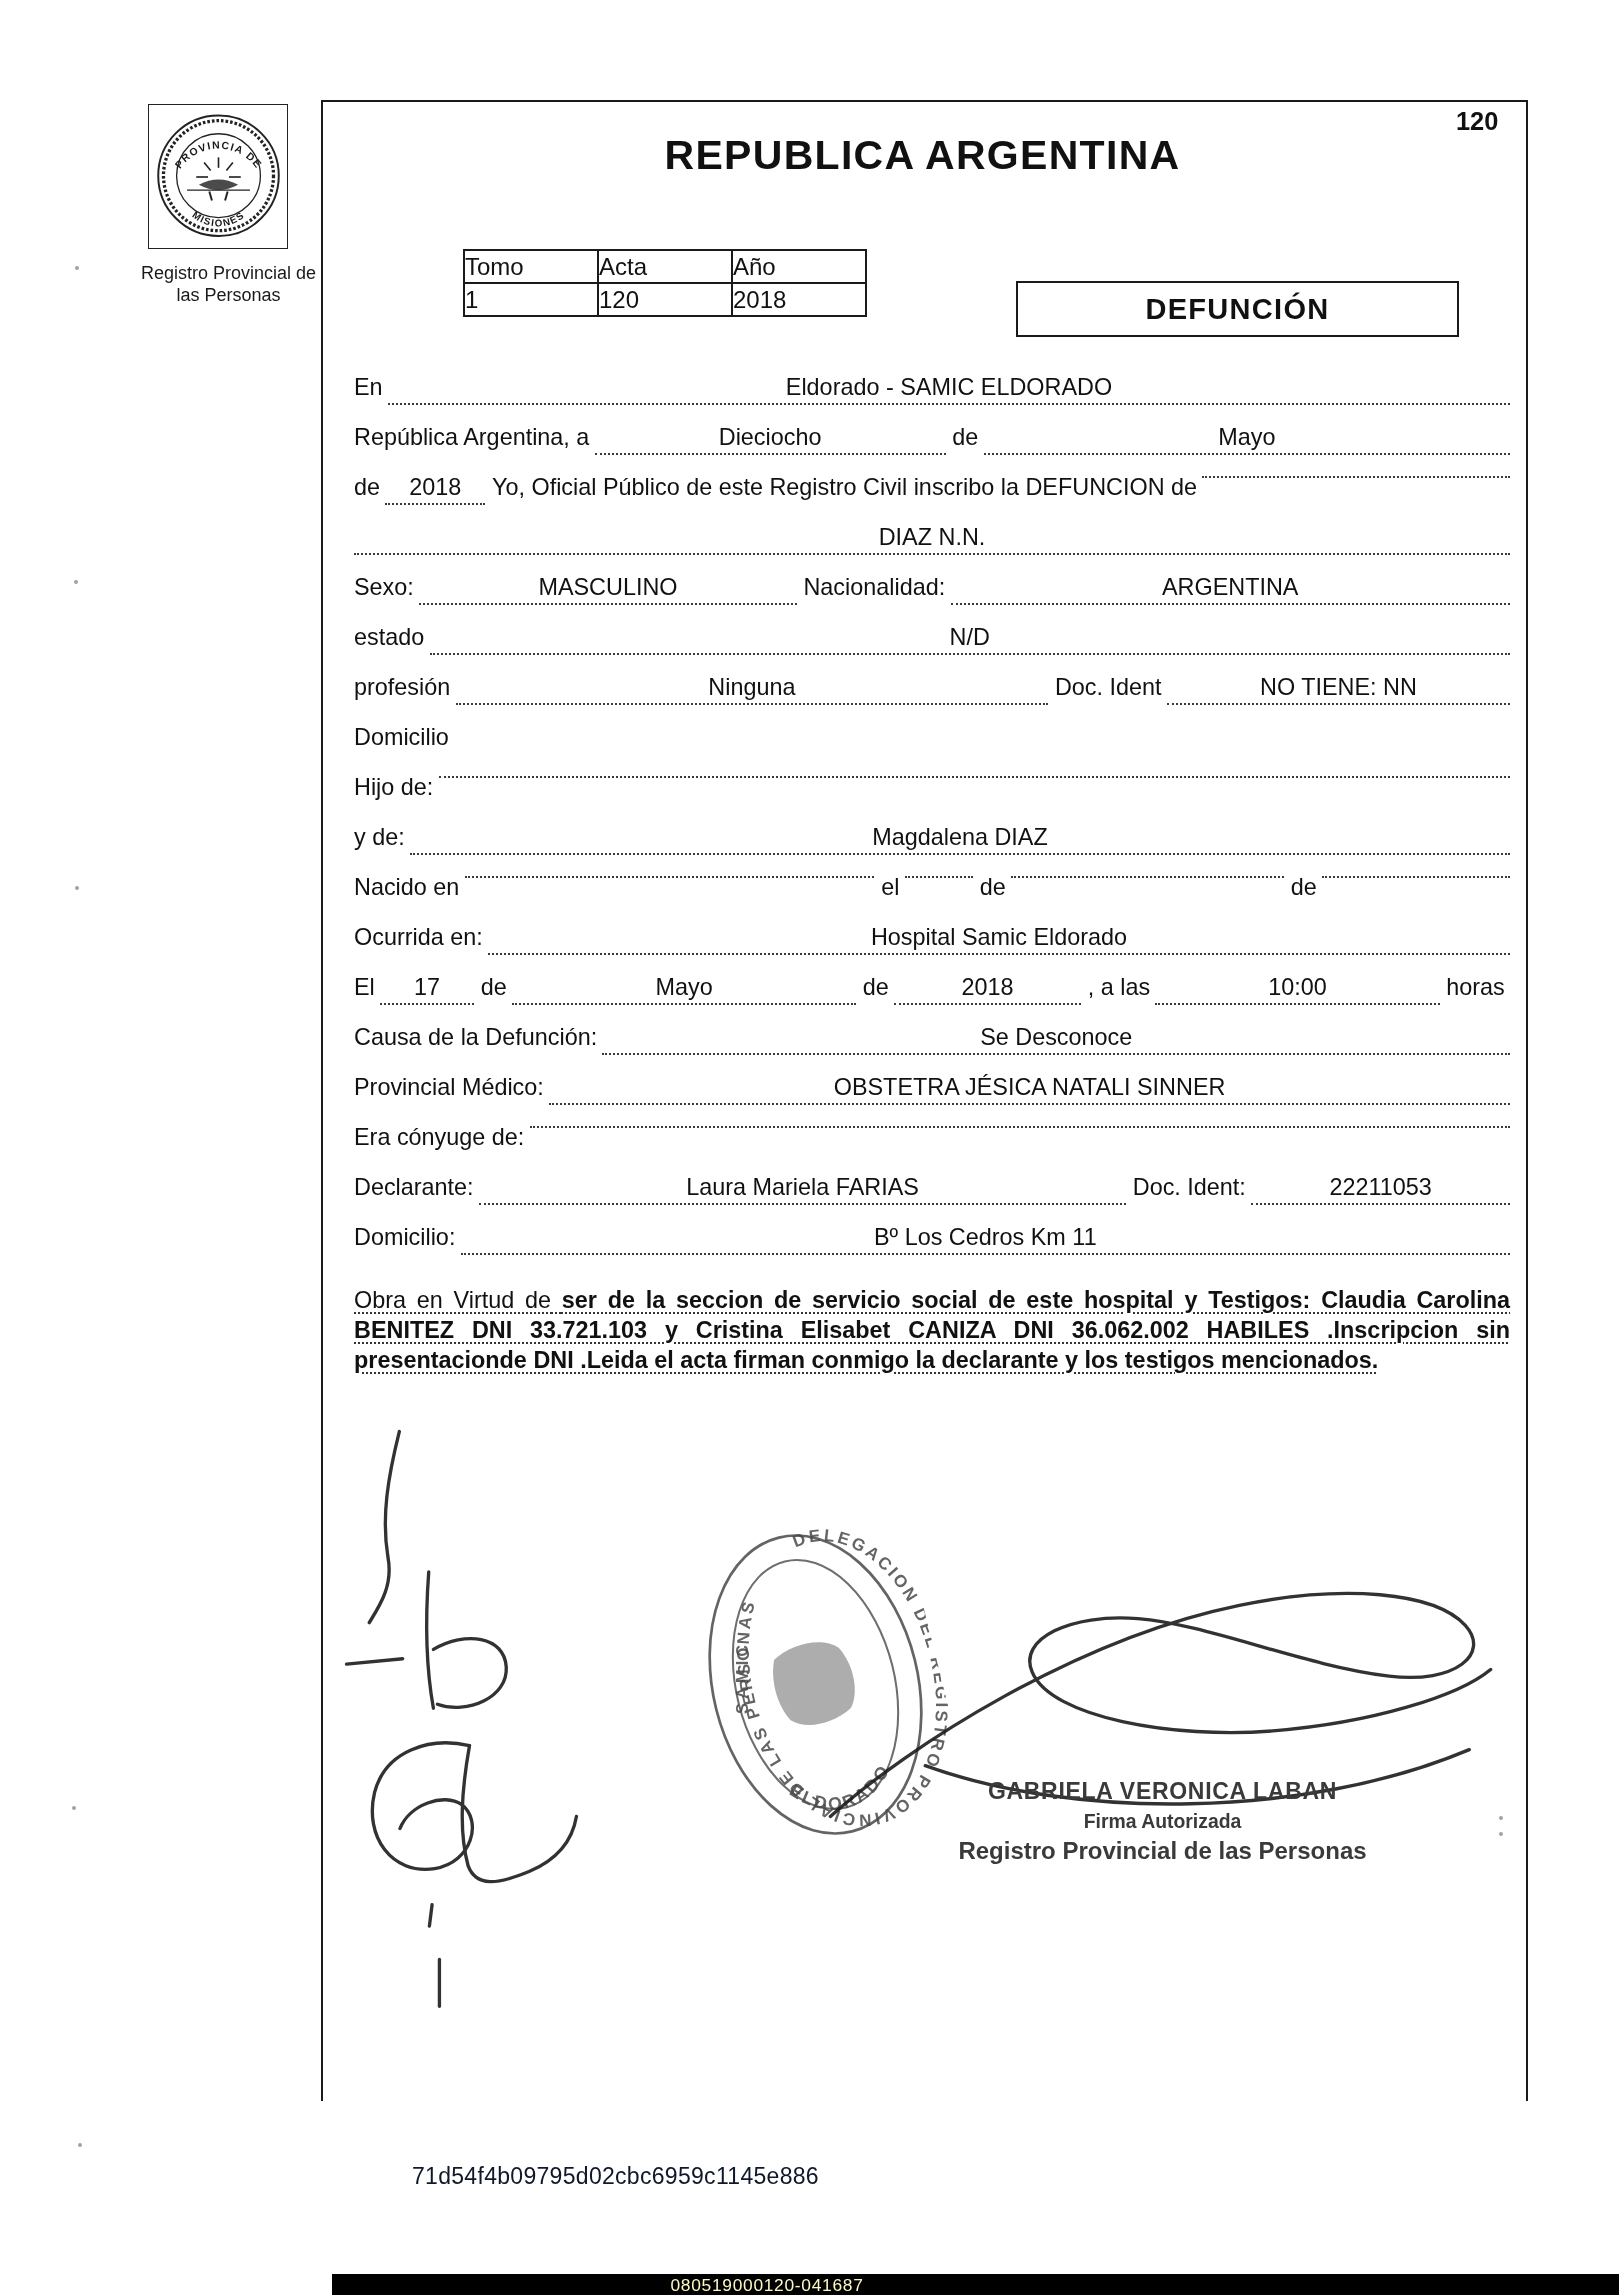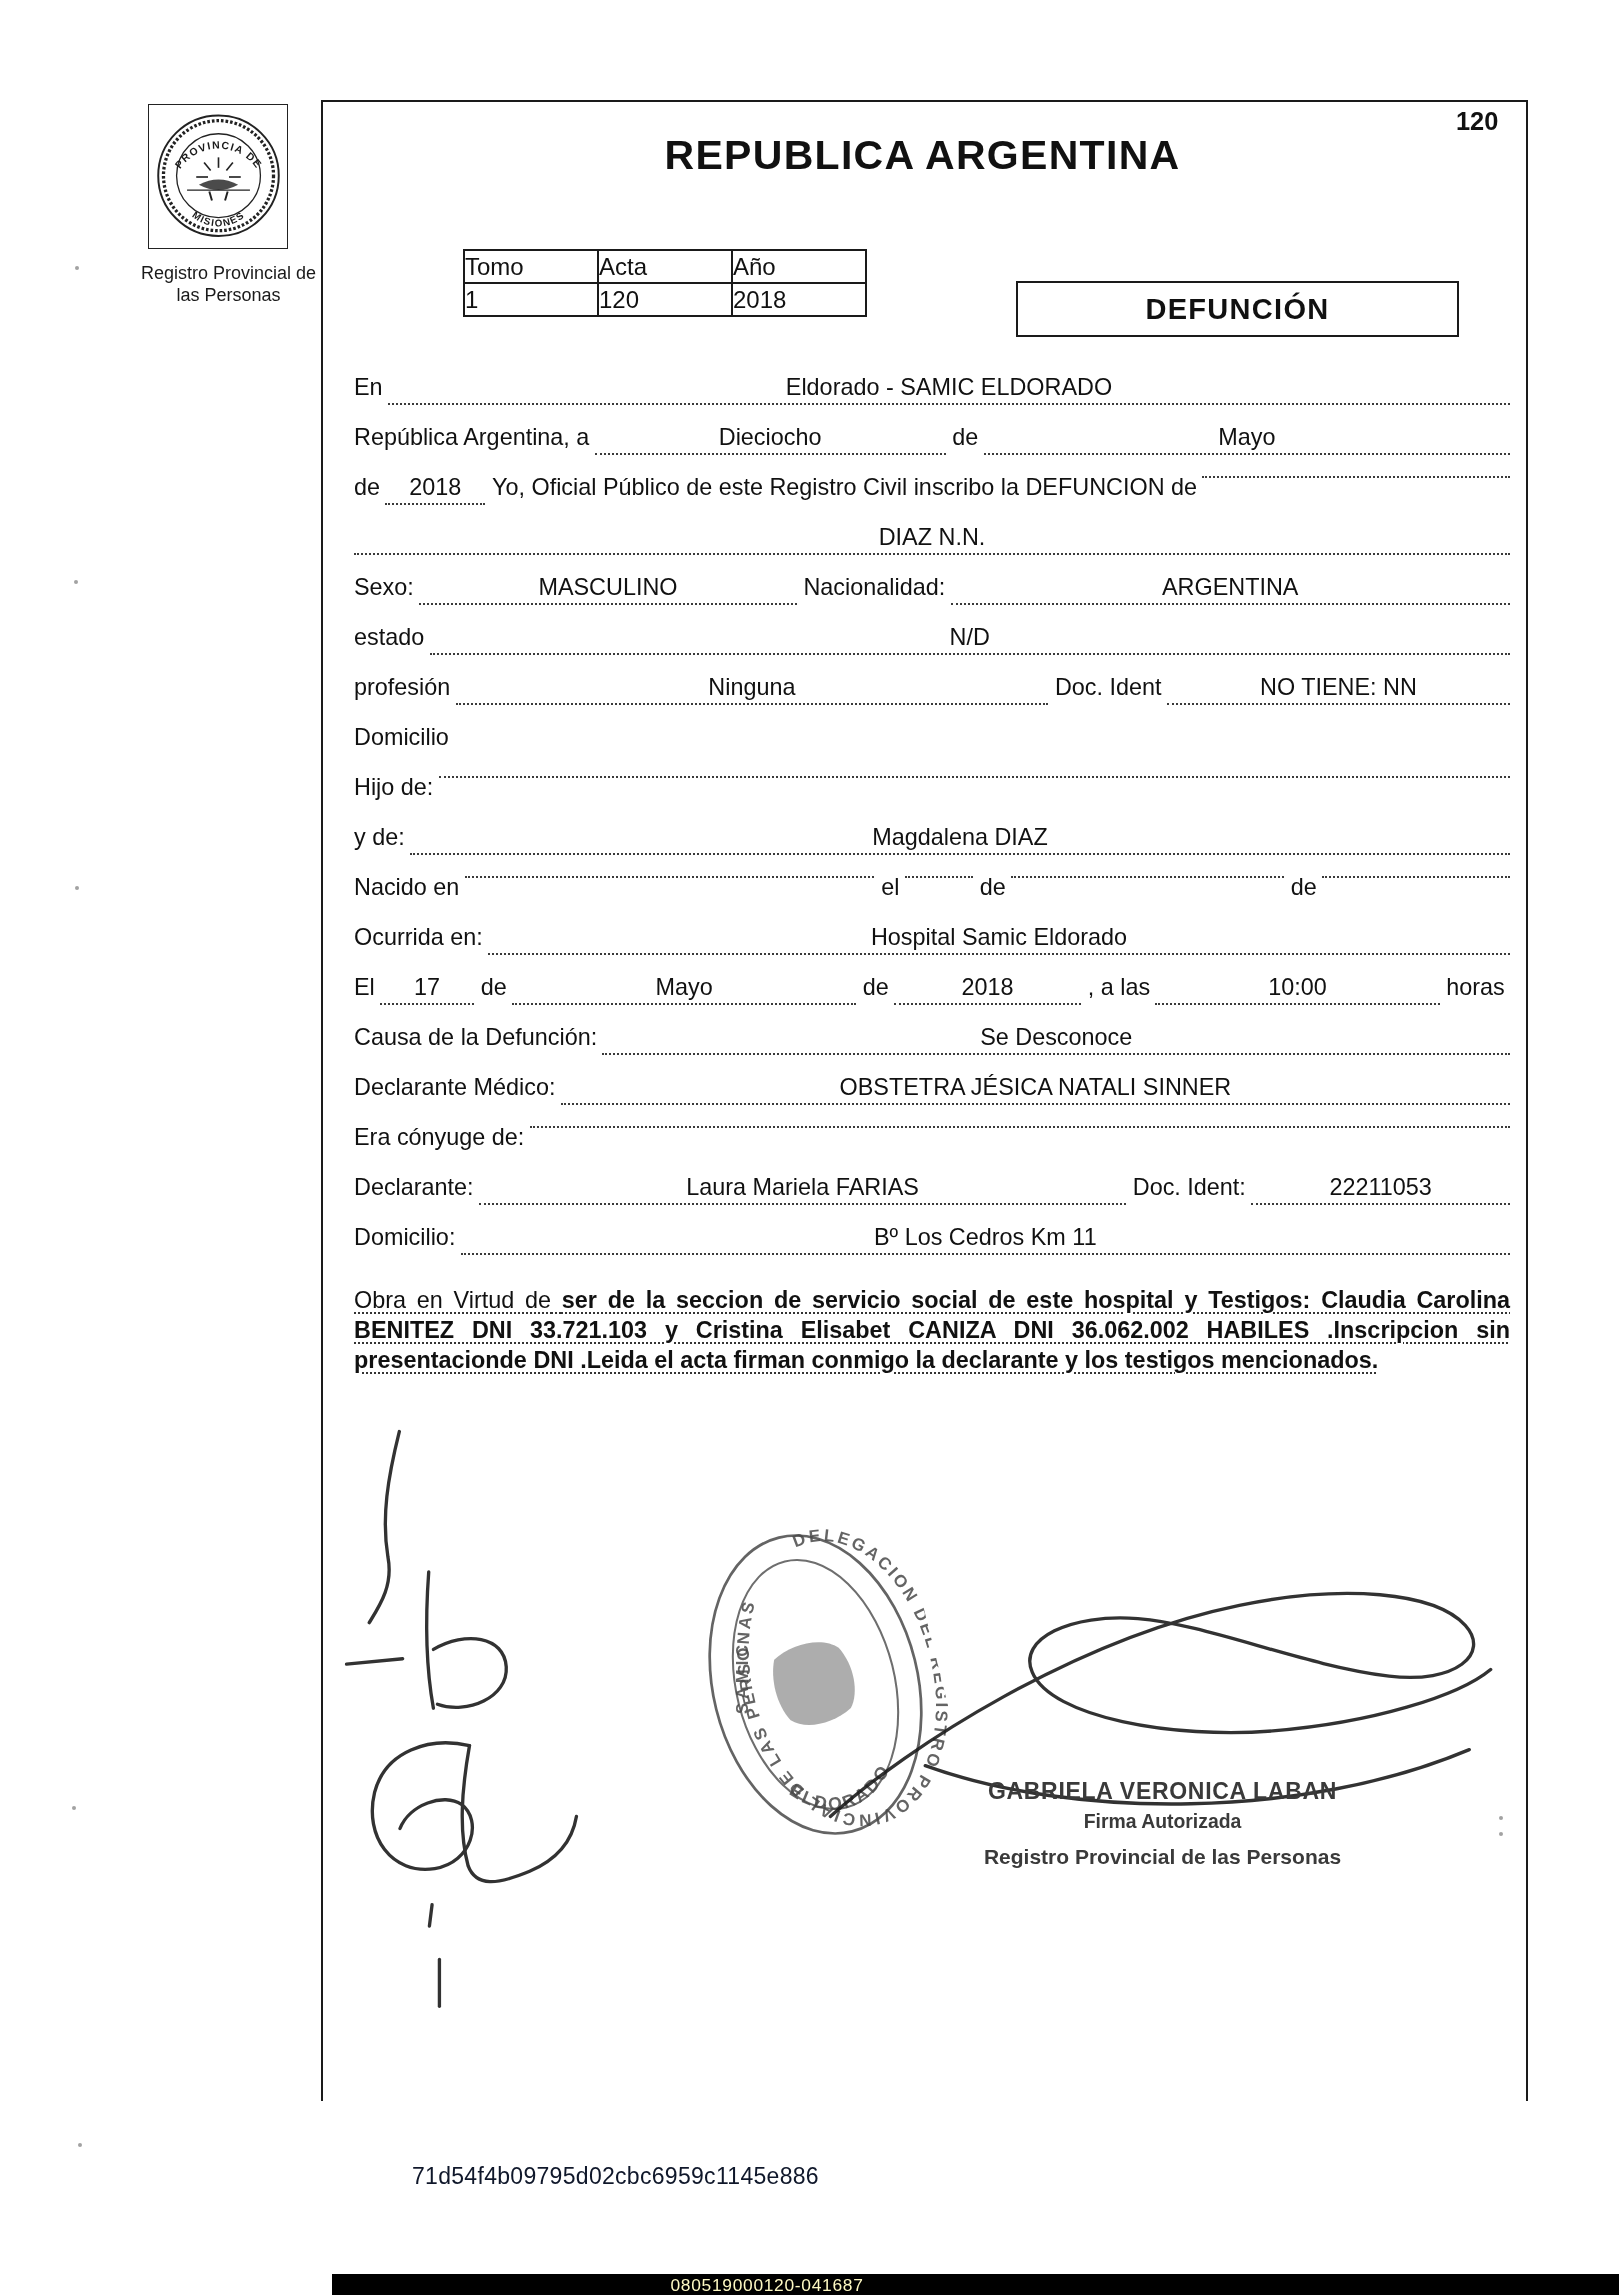--- a/index.html
+++ b/index.html
@@ -35,21 +35,21 @@
     text-decoration-line:underline; text-decoration-style:dotted;
     text-decoration-thickness:2px; text-underline-offset:5.3px; text-decoration-color:#333;}
   .closing .cbody{font-weight:bold;}
   
   .stamp{position:absolute; left:692px; top:1514px; width:247px; height:341px;
     transform:rotate(-14deg); opacity:.92;}
   .sig-overlay{position:absolute; left:0; top:0; width:1620px; height:2295px; pointer-events:none;}
   .auth-block{position:absolute; left:922px; top:1778px; width:481px; text-align:center; color:#3a3a3a;}
   .auth-name{font-size:23px; font-weight:bold; letter-spacing:0.7px;}
   .auth-line2{font-size:19.4px; margin-top:5.3px; font-weight:600;}
-  .auth-line3{font-size:21px; margin-top:12px; font-weight:600;}
+  .auth-line3{font-size:24px; margin-top:4px; font-weight:600;}
   
   .footer-hash{position:absolute; left:372px; top:2163px; font-size:23px; color:#0f172a; letter-spacing:0.3px;margin-left:40px;}
   .footer-bar{position:absolute; left:332px; top:2274px; width:1288px; height:21.4px; background:#000;}
   .footer-bar-text{position:absolute; left:435px; top:50%; transform:translate(-50%,-50%);
     color:#fef9c3; font-size:17.4px; letter-spacing:0.7px;}
   .speck{position:absolute; width:4px; height:4px; border-radius:50%; background:#555; opacity:.55;}
 </style>
 </head>
 <body>
 
@@ -193,21 +193,21 @@
       <span class="fill" style="flex:3.8">10:00</span>
       <span class="lbl after">horas</span>
     </div>
 
     <div class="row">
       <span class="lbl">Causa de la Defunción:</span>
       <span class="fill">Se Desconoce</span>
     </div>
 
     <div class="row">
-      <span class="lbl">Declarante Médico:</span>
+      <span class="lbl">Provincial Médico:</span>
       <span class="fill">OBSTETRA JÉSICA NATALI SINNER</span>
     </div>
 
     <div class="row">
       <span class="lbl">Era cónyuge de:</span>
       <span class="fill"></span>
     </div>
 
     <div class="row">
       <span class="lbl">Declarante:</span>

